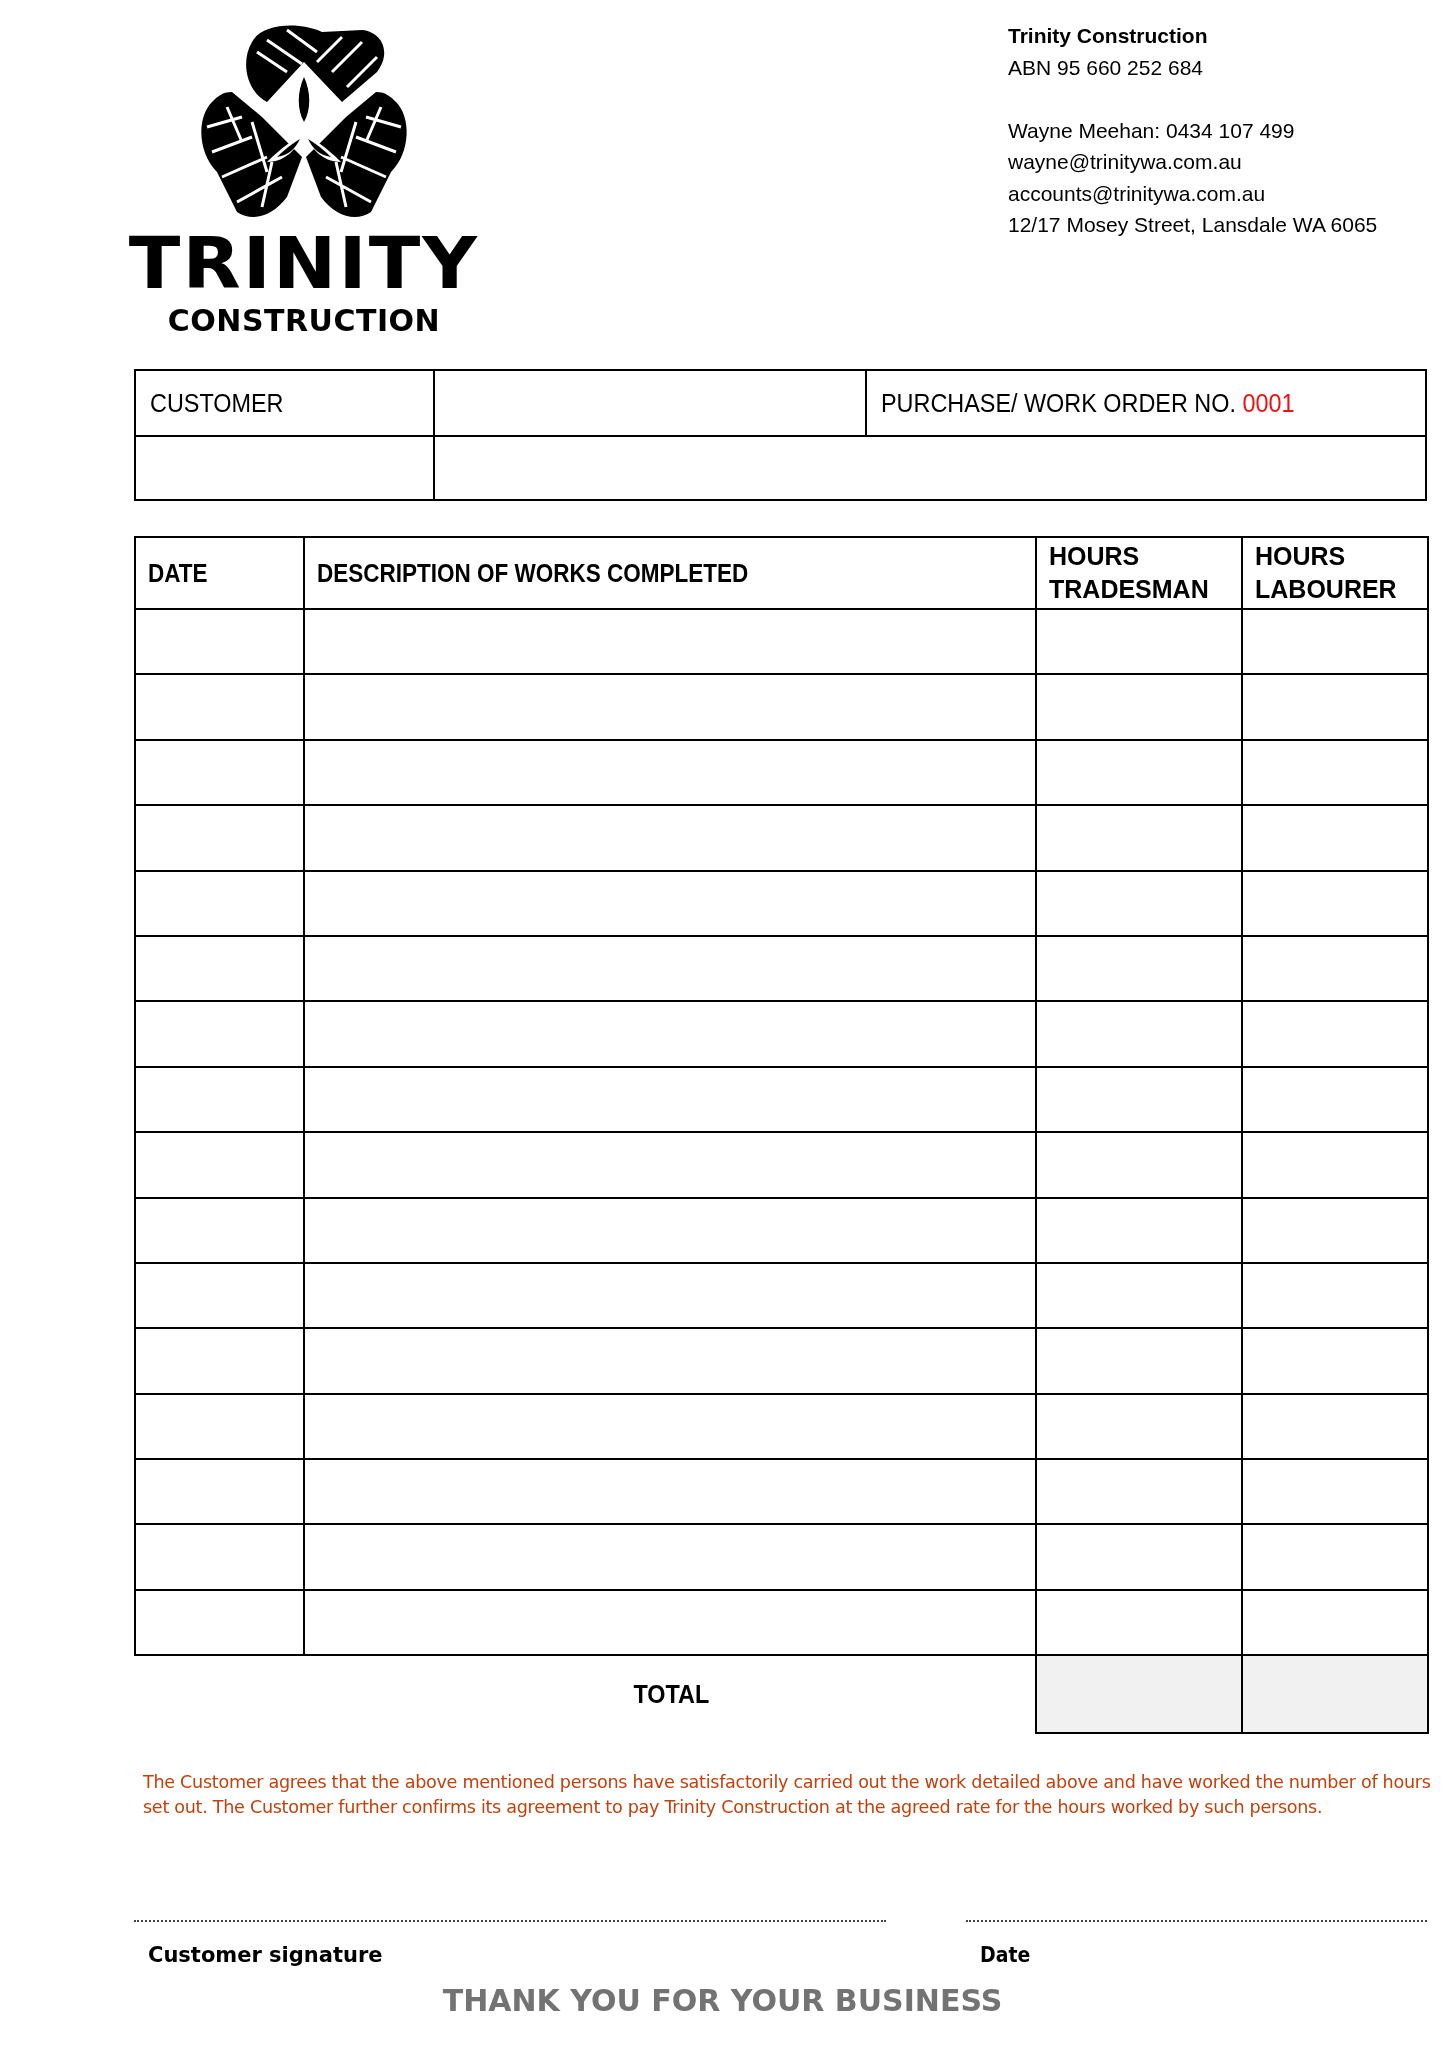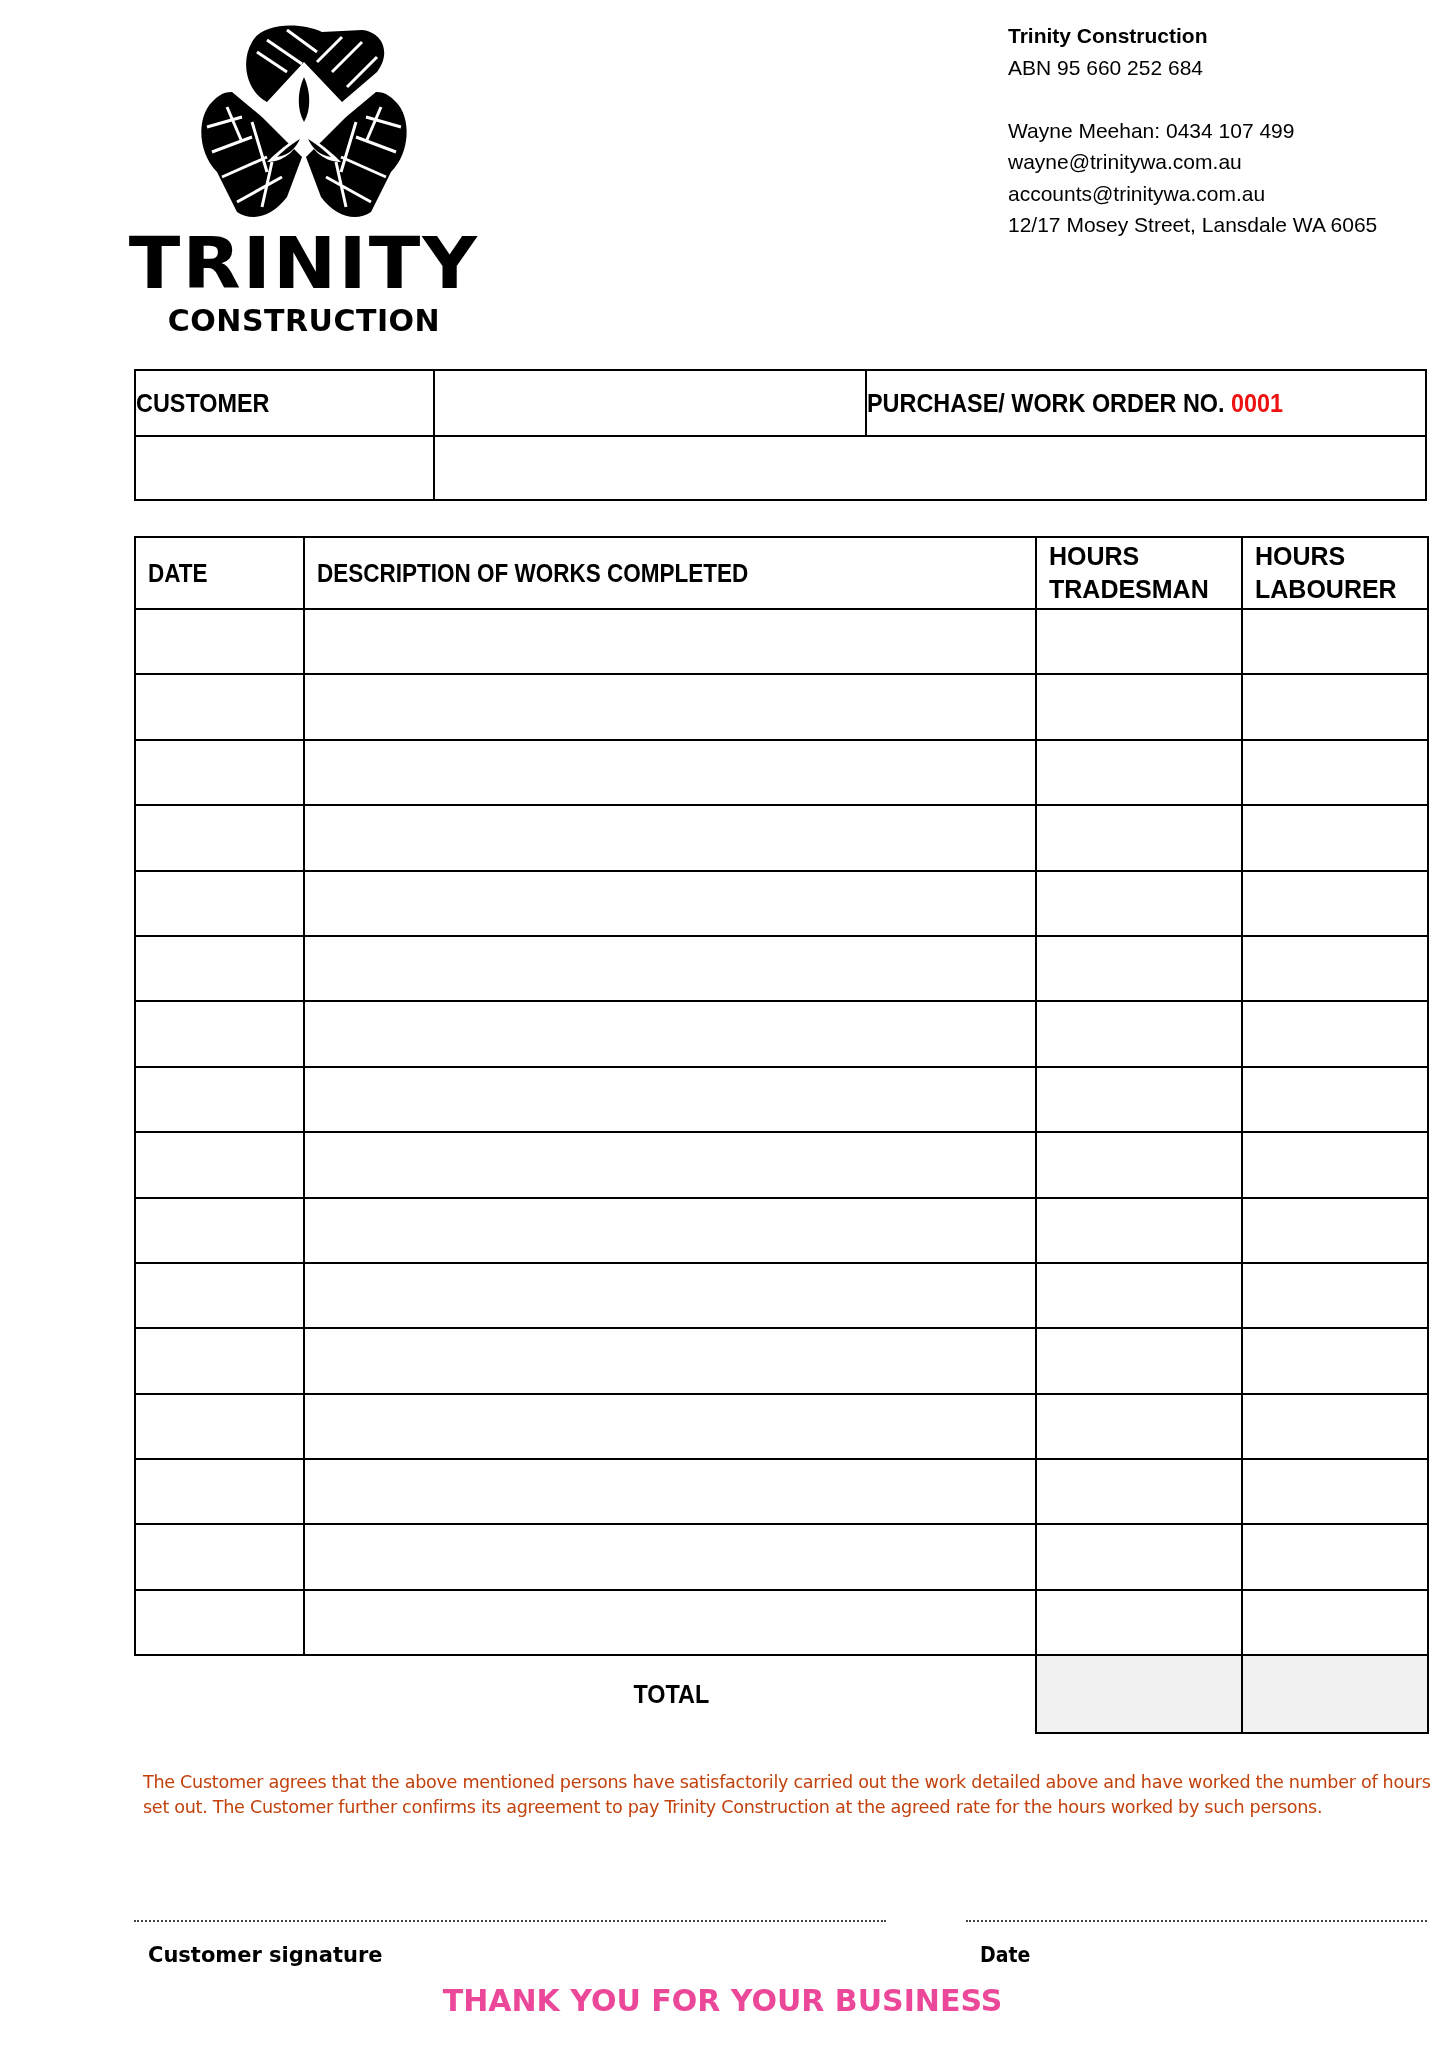--- a/index.html
+++ b/index.html
@@ -11,40 +11,40 @@
   .logo .wordmark-1 { position: absolute; left: 0; top: 205px; width: 340px; text-align: center;
     font-family: "DejaVu Sans", sans-serif; font-weight: bold; font-size: 72px; letter-spacing: 2px; line-height: 72px; transform: scaleX(1.05); }
   .logo .wordmark-2 { position: absolute; left: 0; top: 282px; width: 340px; text-align: center;
     font-family: "DejaVu Sans", sans-serif; font-weight: bold; font-size: 30px; letter-spacing: 0.5px; line-height: 34px; }
 
   .company { position: absolute; left: 1008px; top: 20px; font-size: 21px; line-height: 31.5px; font-family: "Liberation Sans", sans-serif; }
   .company .name { font-weight: bold; }
   .company .gap { height: 31.5px; }
 
   .infobox { position: absolute; left: 134px; top: 369px; width: 1293px; height: 132px; border: 2px solid #000; }
-  .infobox .cell { position: absolute; font-weight: bold; font-size: 26px; font-family: "Liberation Sans", sans-serif; display: flex; align-items: center; transform-origin: left center; }
+  .infobox .cell { position: absolute; font-weight: normal; font-size: 26px; font-family: "Liberation Sans", sans-serif; padding-left: 14px; display: flex; align-items: center; transform-origin: left center; }
   .vline { position: absolute; background: #000; width: 2px; }
   .hline { position: absolute; background: #000; height: 2px; }
   .red { color: #ee1111; }
   .narrow { display: inline-block; transform: scaleX(0.9); transform-origin: left center; white-space: nowrap; }
 
   .works { position: absolute; left: 134px; top: 536px; width: 1293px; }
   .works table { border-collapse: collapse; width: 1293px; table-layout: fixed; }
   .works td, .works th { border: 2px solid #000; height: 65.4px; padding: 0 12px; }
   .works th { height: 72px; text-align: left; font-weight: bold; font-size: 25px; line-height: 33px; vertical-align: middle; }
   .works tr.total td { height: 78px; }
   .works tr.total td.label { border: none; text-align: center; font-weight: bold; font-size: 26px; padding-right: 16px; }
   .works tr.total td.blank { border: none; }
   .works tr.total td.shade { background: #f1f1f1; }
 
   .agreement { position: absolute; left: 143px; top: 1770px; width: 1290px; font-family: "DejaVu Sans", sans-serif; font-size: 17.6px; line-height: 25px; color: #c2410c; letter-spacing: -0.3px; }
 
   .sigline { position: absolute; top: 1920px; height: 0; border-top: 2px dotted #444; }
   .siglabel { position: absolute; top: 1943px; font-family: "DejaVu Sans", sans-serif; font-weight: bold; font-size: 21px; }
-  .thanks { position: absolute; left: 0; width: 1445px; top: 1983px; text-align: center; font-family: "DejaVu Sans", sans-serif; font-weight: bold; font-size: 30px; color: #ec4899; }
+  .thanks { position: absolute; left: 0; width: 1445px; top: 1983px; text-align: center; font-family: "DejaVu Sans", sans-serif; font-weight: bold; font-size: 30px; color: #737373; }
 </style>
 </head>
 <body>
 
 <div class="logo">
   <svg width="224" height="200" viewBox="0 0 224 200">
 
     <path d="M60 20 C70 0 110 0 130 10 L170 8 C190 10 200 30 185 50 L150 80 L112 40 L75 80 C55 70 48 40 60 20 Z" fill="#000"></path>
 
     <path d="M20 80 C5 95 5 130 25 150 L45 190 C60 200 80 195 95 175 L110 135 L70 95 L40 70 C30 70 25 75 20 80 Z" fill="#000"></path>

